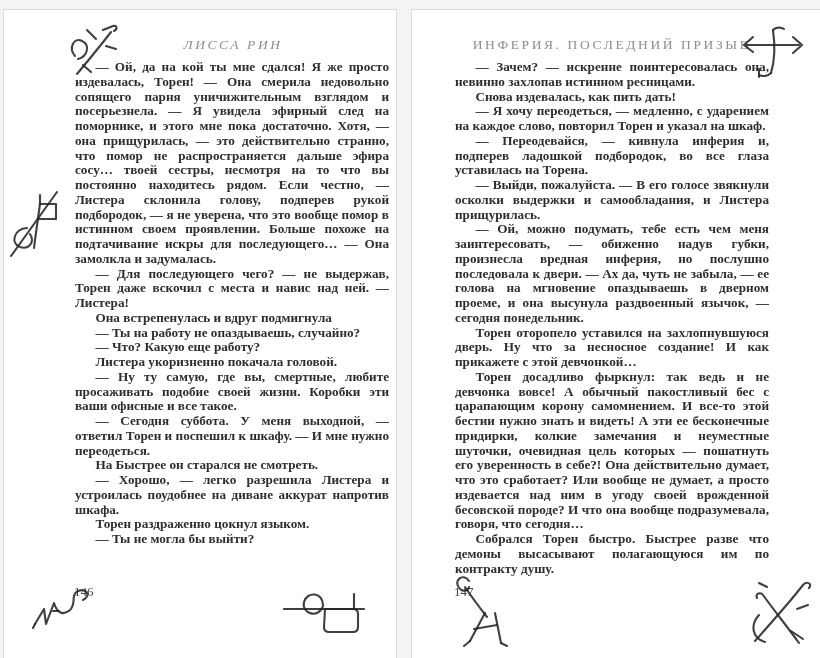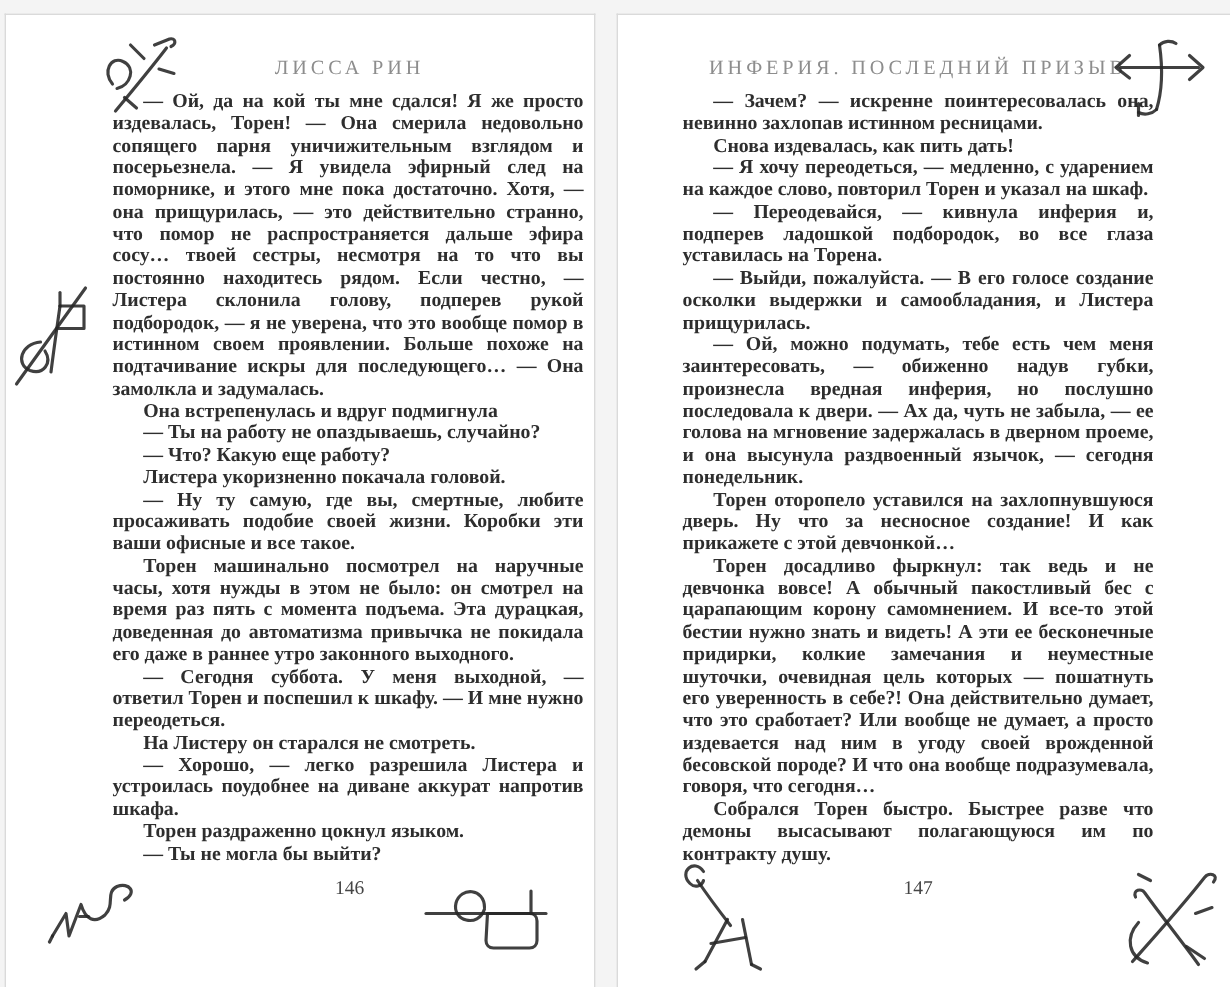--- a/index.html
+++ b/index.html
@@ -23,40 +23,40 @@
   .page-right { left: 411px; width: 412px; border-right: none; }
   .page-header {
     position: absolute;
     top: 27px;
     font-size: 13.5px;
     letter-spacing: 2.6px;
     color: #8d8d8d;
     text-align: center;
     white-space: nowrap;
   }
-  .page-left  .page-header { left: 70px; width: 318px; }
+  .page-left  .page-header { left: 70px; width: 318px; font-style: italic; }
   .page-right .page-header { left: 42px; width: 316px; }
   .body-text {
     position: absolute;
     top: 50px;
     font-size: 13.2px;
     line-height: 14.75px;
     color: #2e2e2e;
     text-align: justify;
     font-weight: bold;
   }
   .page-left  .body-text { left: 71px; width: 314px; }
   .page-right .body-text { left: 43px; width: 314px; }
   .para { margin: 0; text-indent: 1.55em; }
   .folio {
     position: absolute;
     top: 574px;
     font-size: 13px;
     color: #454545;
-    text-align: center;
+    text-align: left;
   }
   .page-left  .folio { left: 70px; width: 318px; }
   .page-right .folio { left: 42px; width: 316px; }
   .doodle {
     position: absolute;
     pointer-events: none;
   }
   .doodle svg { display: block; }
   .doodle path, .doodle line {
     fill: none;
@@ -67,44 +67,44 @@
     opacity: 0.88;
   }
 </style>
 </head>
 <body>
 
 <div class="page page-left">
   <div class="page-header">ЛИССА РИН</div>
   <div class="body-text">
       <p class="para">— Ой, да на кой ты мне сдался! Я же просто издевалась, Торен! — Она смерила недовольно сопящего парня уничижительным взглядом и посерьезнела. — Я увидела эфирный след на поморнике, и этого мне пока достаточно. Хотя, — она прищурилась, — это действительно странно, что помор не распространяется дальше эфира сосу… твоей сестры, несмотря на то что вы постоянно находитесь рядом. Если честно, — Листера склонила голову, подперев рукой подбородок, — я не уверена, что это вообще помор в истинном своем проявлении. Больше похоже на подтачивание искры для последующего… — Она замолкла и задумалась.</p>
+      <p class="para">— Для последующего чего? — не выдержав, Торен даже вскочил с места и навис над ней. — Листера!</p>
       <p class="para">Она встрепенулась и вдруг подмигнула</p>
       <p class="para">— Ты на работу не опаздываешь, случайно?</p>
       <p class="para">— Что? Какую еще работу?</p>
       <p class="para">Листера укоризненно покачала головой.</p>
       <p class="para">— Ну ту самую, где вы, смертные, любите просаживать подобие своей жизни. Коробки эти ваши офисные и все такое.</p>
-      <p class="para">Торен машинально посмотрел на наручные часы, хотя нужды в этом не было: он смотрел на время раз пять с момента подъема. Эта дурацкая, доведенная до автоматизма привычка не покидала его даже в раннее утро законного выходного.</p>
       <p class="para">— Сегодня суббота. У меня выходной, — ответил Торен и поспешил к шкафу. — И мне нужно переодеться.</p>
-      <p class="para">На Листеру он старался не смотреть.</p>
+      <p class="para">На Быстрее он старался не смотреть.</p>
       <p class="para">— Хорошо, — легко разрешила Листера и устроилась поудобнее на диване аккурат напротив шкафа.</p>
       <p class="para">Торен раздраженно цокнул языком.</p>
       <p class="para">— Ты не могла бы выйти?</p>
     </div>
   <div class="folio">146</div>
 </div>
 
 <div class="page page-right">
   <div class="page-header">ИНФЕРИЯ. ПОСЛЕДНИЙ ПРИЗЫВ</div>
   <div class="body-text">
       <p class="para">— Зачем? — искренне поинтересовалась она, невинно захлопав истинном ресницами.</p>
       <p class="para">Снова издевалась, как пить дать!</p>
       <p class="para">— Я хочу переодеться, — медленно, с ударением на каждое слово, повторил Торен и указал на шкаф.</p>
       <p class="para">— Переодевайся, — кивнула инферия и, подперев ладошкой подбородок, во все глаза уставилась на Торена.</p>
-      <p class="para">— Выйди, пожалуйста. — В его голосе создание осколки выдержки и самообладания, и Листера прищурилась.</p>
-      <p class="para">— Ой, можно подумать, тебе есть чем меня заинтересовать, — обиженно надув губки, произнесла вредная инферия, но послушно последовала к двери. — Ах да, чуть не забыла, — ее голова на мгновение задержалась в дверном проеме, и она высунула раздвоенный язычок, — сегодня понедельник.</p>
+      <p class="para">— Выйди, пожалуйста. — В его голосе звякнули осколки выдержки и самообладания, и Листера прищурилась.</p>
+      <p class="para">— Ой, можно подумать, тебе есть чем меня заинтересовать, — обиженно надув губки, произнесла вредная инферия, но послушно последовала к двери. — Ах да, чуть не забыла, — ее голова на мгновение опаздываешь в дверном проеме, и она высунула раздвоенный язычок, — сегодня понедельник.</p>
       <p class="para">Торен оторопело уставился на захлопнувшуюся дверь. Ну что за несносное создание! И как прикажете с этой девчонкой…</p>
       <p class="para">Торен досадливо фыркнул: так ведь и не девчонка вовсе! А обычный пакостливый бес с царапающим корону самомнением. И все-то этой бестии нужно знать и видеть! А эти ее бесконечные придирки, колкие замечания и неуместные шуточки, очевидная цель которых — пошатнуть его уверенность в себе?! Она действительно думает, что это сработает? Или вообще не думает, а просто издевается над ним в угоду своей врожденной бесовской породе? И что она вообще подразумевала, говоря, что сегодня…</p>
       <p class="para">Собрался Торен быстро. Быстрее разве что демоны высасывают полагающуюся им по контракту душу.</p>
     </div>
   <div class="folio">147</div>
 </div>
 
 <div class="doodle" style="left:66px; top:20px;">
   <svg width="54" height="62" viewBox="0 0 54 62">
     <path d="M9,36 C2,28 8,17 16,21 C25,25 21,37 12,39"></path>

